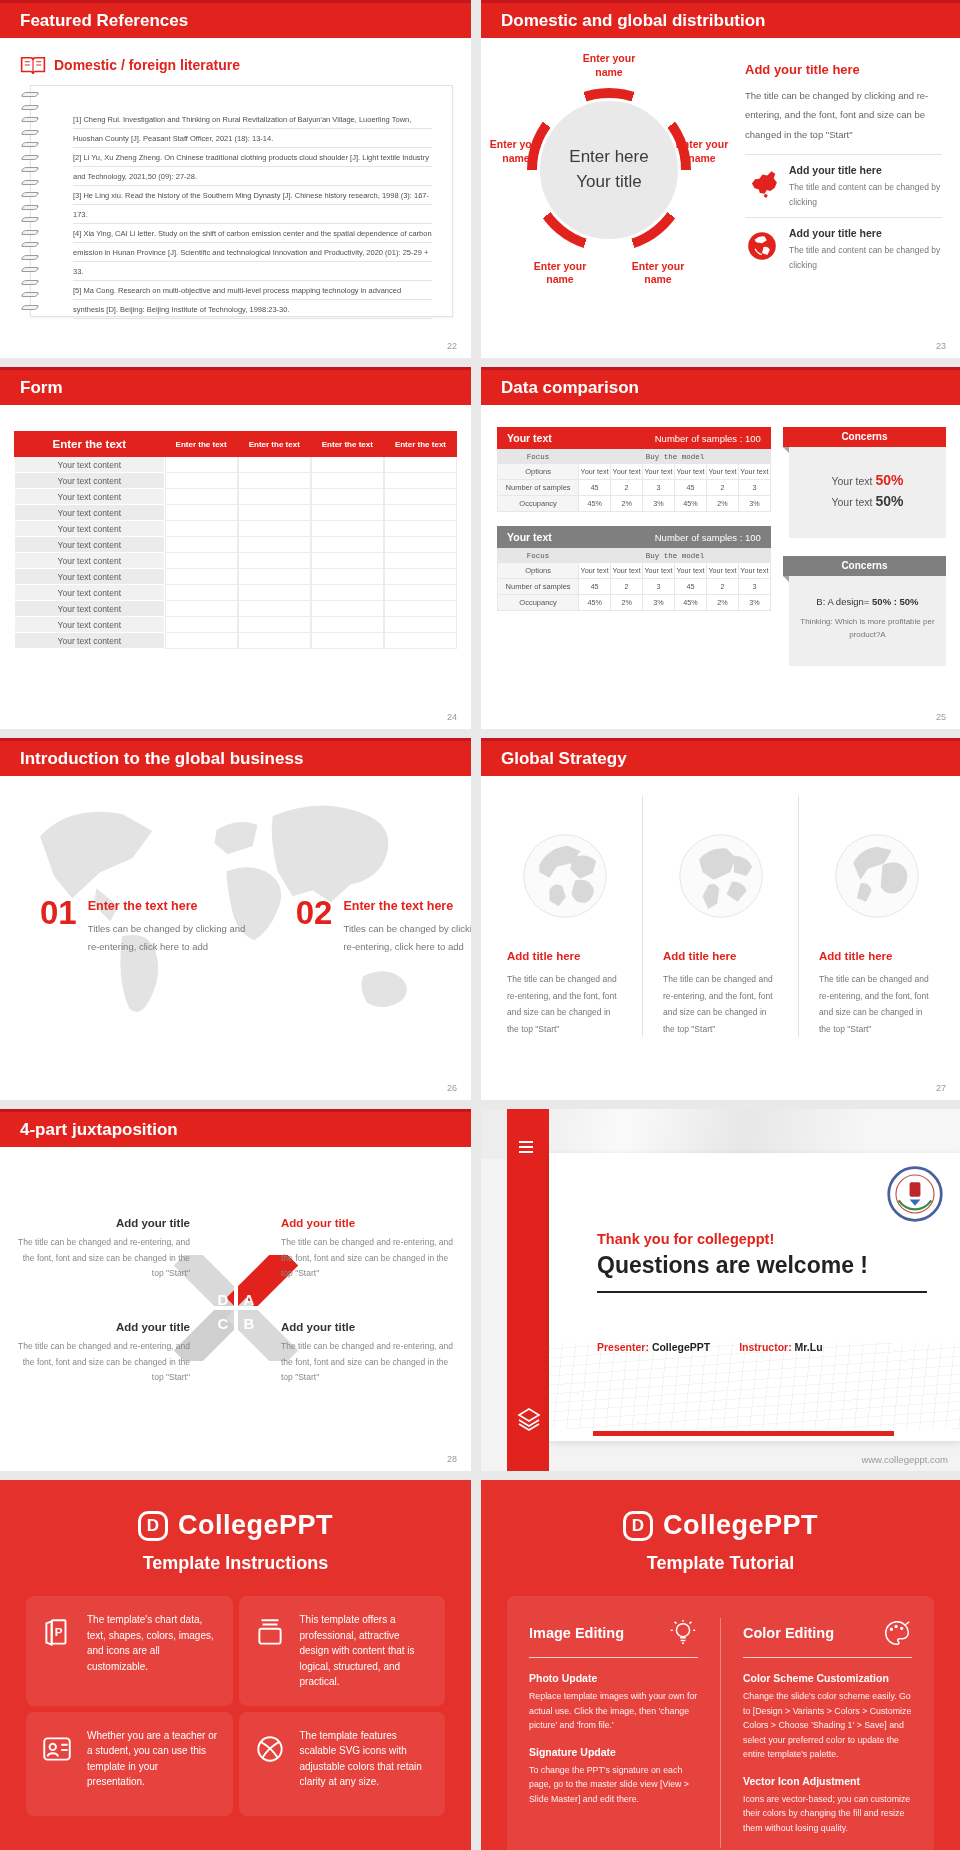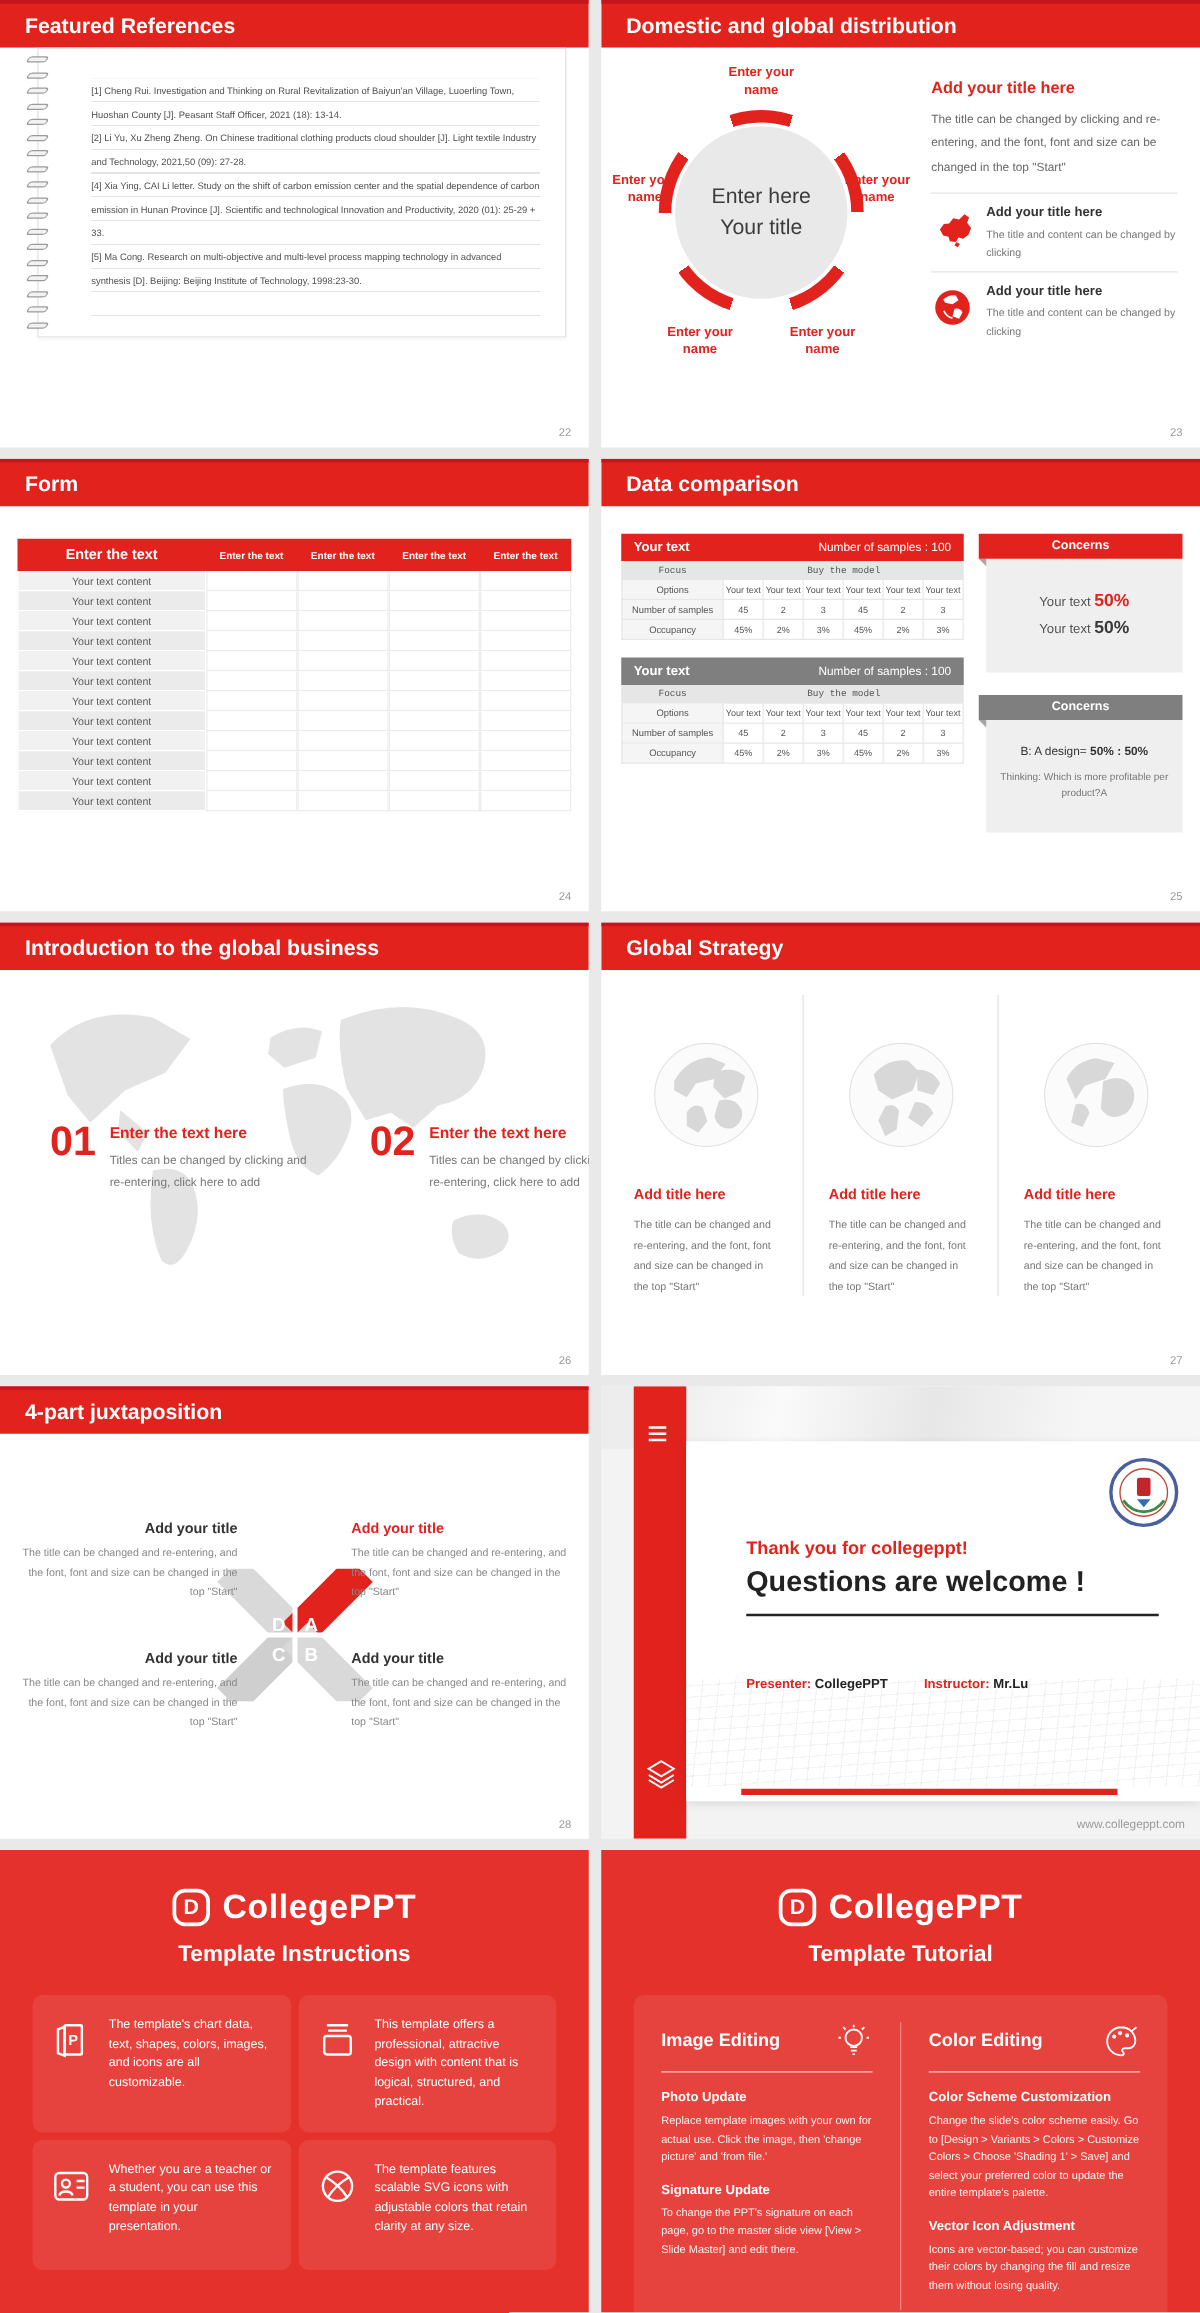--- a/index.html
+++ b/index.html
@@ -163,20 +163,28 @@
 </style>
 </head>
 <body>
 
 <div class="page">
 
   <section class="slide">
     <header class="sbar">
       <span>Featured References</span>
     </header>
+    <div class="ref-head">
+      <svg width="26" height="20" viewBox="0 0 32 24">
+        <path d="M2 3h11q3 0 3 3 0-3 3-3h11v17h-11q-3 0-3 3 0-3-3-3H2z" fill="#fff" stroke="#e2231d" stroke-width="2"></path>
+        <path d="M16 6v14" stroke="#e2231d" stroke-width="1.4"></path>
+        <path d="M6 8h6M6 12h6M20 8h6M20 12h6" stroke="#e2231d" stroke-width="1.2"></path>
+      </svg>
+      <span>Domestic / foreign literature</span>
+    </div>
     <div class="ref-box">
       <div class="spiral">
           <span></span>
           <span></span>
           <span></span>
           <span></span>
           <span></span>
           <span></span>
           <span></span>
           <span></span>
@@ -187,20 +195,21 @@
           <span></span>
           <span></span>
           <span></span>
           <span></span>
           <span></span>
           <span></span>
         </div>
       <div class="refs">
         <p>[1] Cheng Rui. Investigation and Thinking on Rural Revitalization of Baiyun'an Village, Luoerling Town, Huoshan County [J]. Peasant Staff Officer, 2021 (18): 13-14.</p>
         <p>[2] Li Yu, Xu Zheng Zheng. On Chinese traditional clothing products cloud shoulder [J]. Light textile Industry and Technology, 2021,50 (09): 27-28.</p>
+        <p>[3] He Ling xiu. Read the history of the Southern Ming Dynasty [J]. Chinese history research, 1998 (3): 167-173.</p>
         <p>[4] Xia Ying, CAI Li letter. Study on the shift of carbon emission center and the spatial dependence of carbon emission in Hunan Province [J]. Scientific and technological Innovation and Productivity, 2020 (01): 25-29 + 33.</p>
         <p>[5] Ma Cong. Research on multi-objective and multi-level process mapping technology in advanced synthesis [D]. Beijing: Beijing Institute of Technology, 1998:23-30.</p>
       </div>
     </div>
     <span class="pnum">22</span>
   </section>
 
   <section class="slide">
     <header class="sbar">
       <span>Domestic and global distribution</span>

